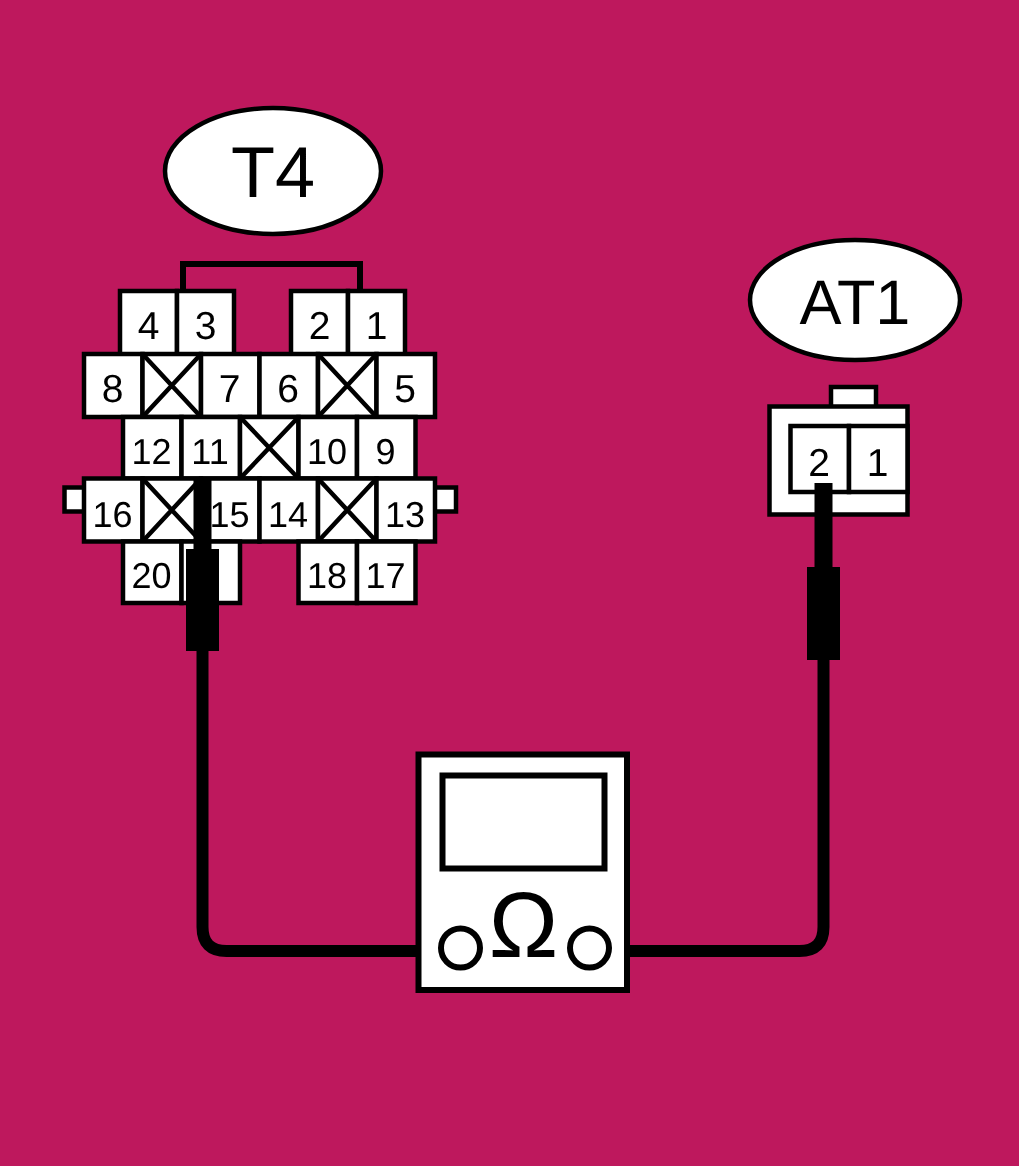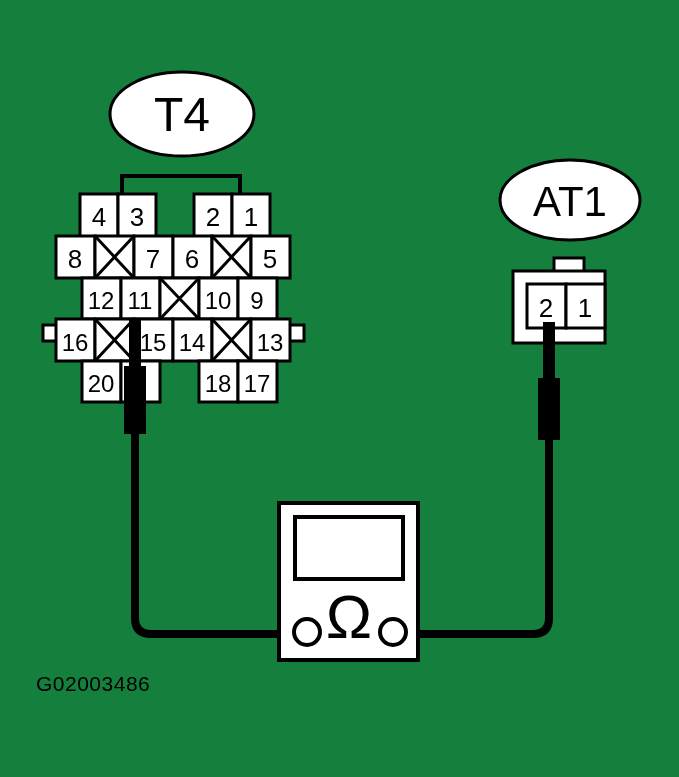--- a/index.html
+++ b/index.html
@@ -7,21 +7,21 @@
     padding: 0;
     background: #ffffff;
   }
   body {
     font-family: "Liberation Sans", sans-serif;
   }
   #page {
     position: relative;
     width: 679px;
     height: 777px;
-    background: #15803d;
+    background: #be185d;
     overflow: hidden;
   }
   #diagram {
     position: absolute;
     left: 0;
     top: 0;
     width: 679px;
     height: 777px;
   }
   .cap {
@@ -197,15 +197,14 @@
       <rect x="295" y="517" width="108" height="62" fill="#ffffff" stroke="#000000" stroke-width="4"></rect>
 
       <text x="349" y="638" text-anchor="middle" font-size="62">Ω</text>
 
       <circle cx="307" cy="632" r="13" fill="#ffffff" stroke="#000000" stroke-width="4"></circle>
       <circle cx="393" cy="632" r="13" fill="#ffffff" stroke="#000000" stroke-width="4"></circle>
     </g>
 
   </svg>
 
-  <div class="cap">G02003486</div>
 
 </div>
 
 </body></html>

